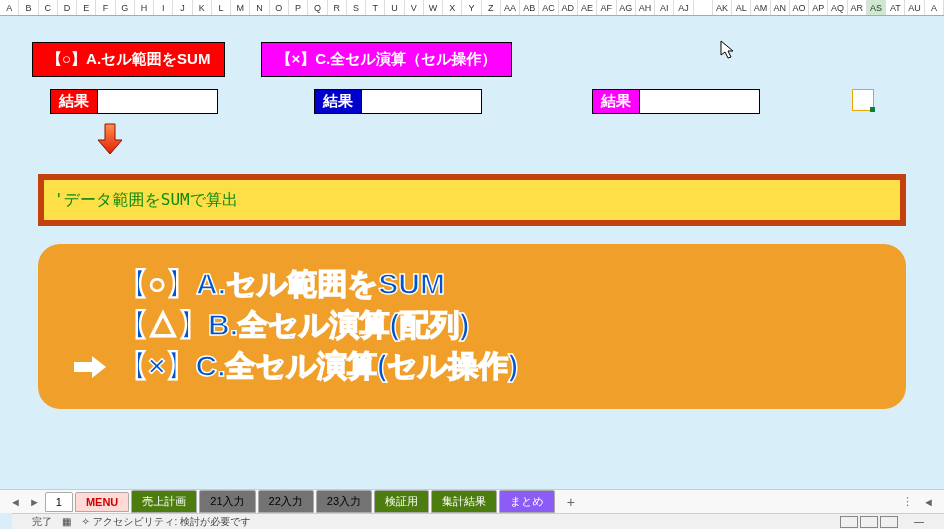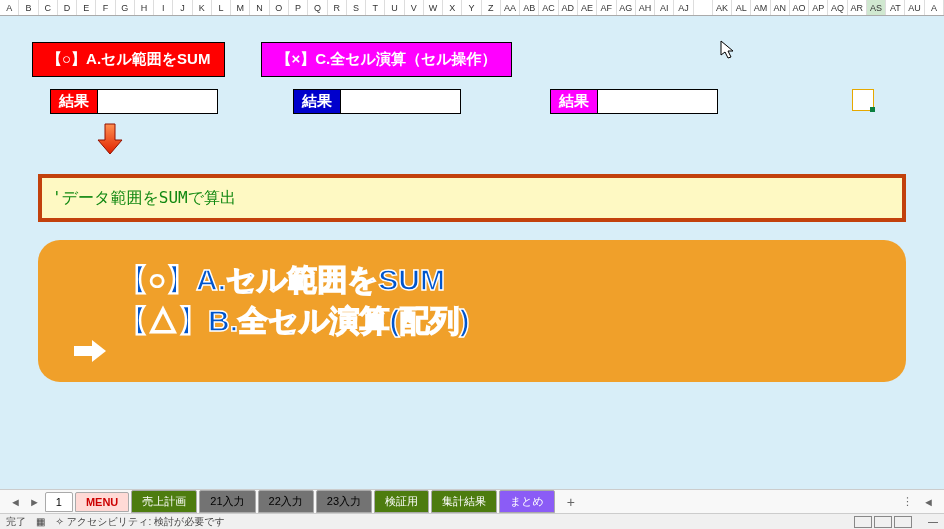--- a/index.html
+++ b/index.html
@@ -42,21 +42,21 @@
     padding: 7px 14px;
     border: 1px solid #000;
     cursor: pointer;
     white-space: nowrap;
   }
   .btn-a { background: #ff0000; }
   .btn-b { background: #0000cc; }
   .btn-c { background: #ff00ff; }
   .result-row {
     display: flex;
-    gap: 15px;
+    gap: 36px;
     padding: 12px 40px 0;
   }
   .result-group {
     display: flex;
     align-items: stretch;
   }
   .result-label {
     background: #ff0000;
     color: #fff;
     font-size: 15px;
@@ -83,22 +83,22 @@
   .small-box::after {
     content:"";
     position:absolute; right:-2px; bottom:-2px;
     width:5px; height:5px; background:#0a8040;
   }
   .arrow-down {
     margin: 8px 0 0 86px;
   }
   .code-box {
     margin: 14px 28px 0;
-    border: 4px solid #c2410c;
-    background: #fef9c3;
+    border: 6px solid #c2410c;
+    background: #fde047;
     padding: 8px 10px;
     font-family: "MS Gothic", monospace;
     font-size: 16px;
     line-height: 1.5;
   }
   .code-comment { color: #118811; }
   .code-line { color: #000; }
   .summary-box {
     margin: 18px 28px 0;
     background: #f0a02a;
@@ -160,29 +160,29 @@
   }
   .tab.num { background:#fff; }
   .tab.menu { background:#ffdad6; color:#c00; font-weight:bold; }
   .tab.gray { background:#4d7c0f; color:#fff; }
   .tab.y { background:#737373; }
   .tab.red { background:#8b5cf6; color:#fff; }
   .tab.plus { background:transparent; border:none; font-size:14px; color:#666; }
   .tab-sep { flex:1; }
   .tab-dots { padding:0 6px; color:#666; cursor:pointer; }
   .status-bar {
-    position:absolute; left:0; right:0; bottom:0;
+    position:absolute; left:12px; right:0; bottom:0;
     height:16px;
     background:#f0f0f0;
     border-top:1px solid #ccc;
     font-size:10px;
     color:#444;
     display:flex;
     align-items:center;
-    padding:0 6px;
+    padding:0 20px;
     gap:10px;
   }
   .status-bar .spacer { flex:1; }
   .view-icons { display:flex; gap:2px; }
   .view-icons div { width:18px; height:12px; border:1px solid #888; }
   .cursor-icon {
     position:absolute;
   }
 </style>
 </head>
@@ -283,20 +283,21 @@
     <div class="summary-line sum-a">
       <span class="indent"></span>
       <span>【○】A.セル範囲をSUM</span>
     </div>
     <div class="summary-line sum-b">
       <span class="indent"></span>
       <span>【△】B.全セル演算(配列)</span>
     </div>
     <div class="summary-line sum-c">
       <span class="arrow-right"></span>
+      <span>【×】C.全セル演算(セル操作)</span>
     </div>
   </div>
 </div>
 
 <div class="cursor-icon" style="left:720px; top:40px">
   <svg width="16" height="20" viewBox="0 0 16 20">
     <path d="M1 1 L1 15 L5 12 L8 18 L11 17 L8 11 L13 11 Z" fill="#fff" stroke="#000" stroke-width="1"></path>
   </svg>
 </div>
 

